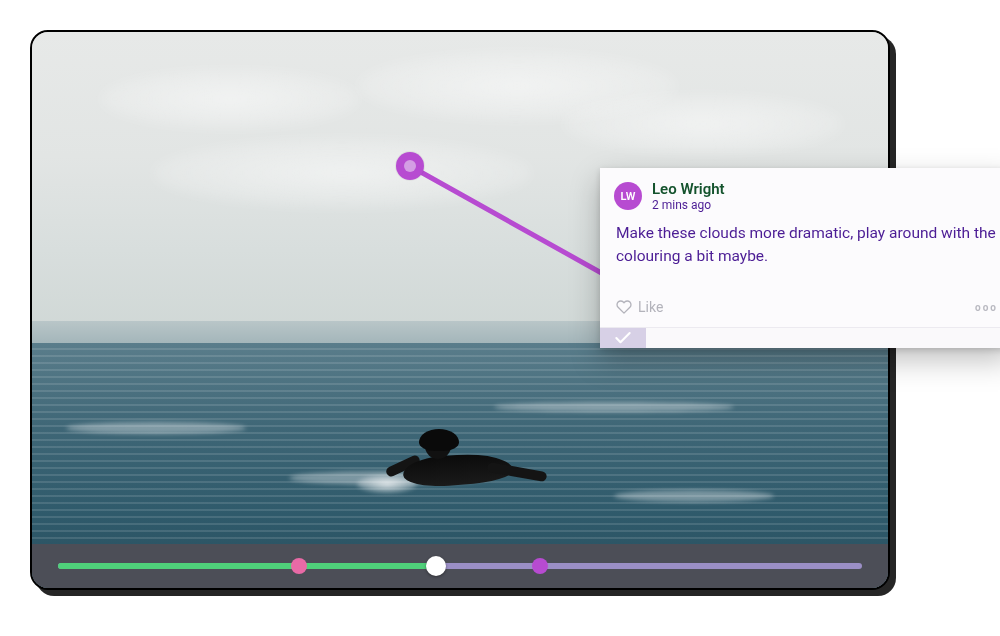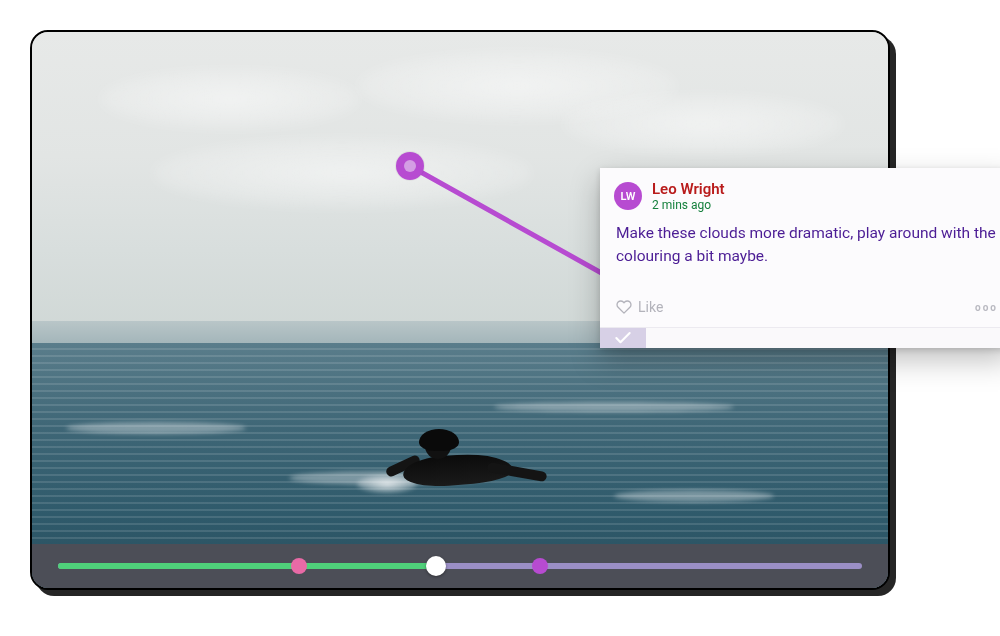--- a/index.html
+++ b/index.html
@@ -205,22 +205,22 @@
     width: 28px; height: 28px;
     border-radius: 50%;
     background: #b74bd1;
     color: #fff;
     font-size: 11px;
     font-weight: 600;
     display: flex; align-items: center; justify-content: center;
     flex-shrink: 0;
   }
   .author-block { display: flex; flex-direction: column; line-height: 1.2; }
-  .author-name { color: #b91c1c; font-weight: 600; font-size: 15px; }
-  .timestamp { color: #15803d; font-size: 12px; }
+  .author-name { color: #14532d; font-weight: 600; font-size: 15px; }
+  .timestamp { color: #4c1d95; font-size: 12px; }
   .comment-body {
     padding: 4px 16px 12px 16px;
     color: #4c1d95;
     line-height: 1.45;
     font-size: 15.5px;
   }
   .comment-actions {
     display: flex;
     align-items: center;
     justify-content: space-between;

